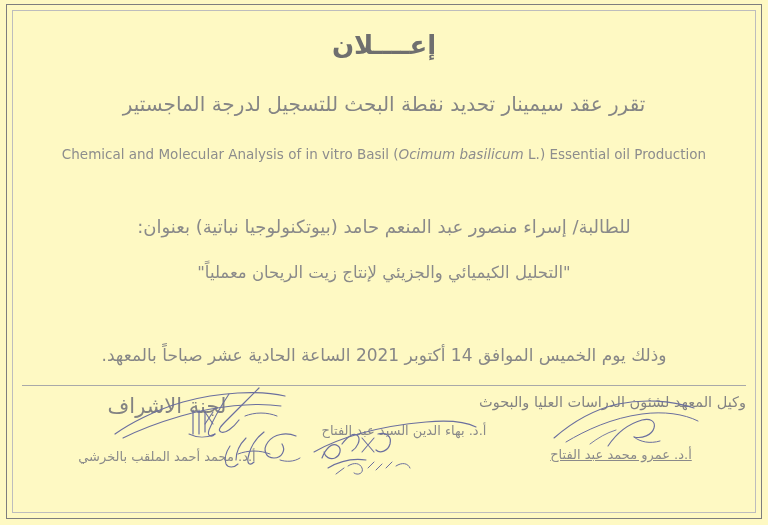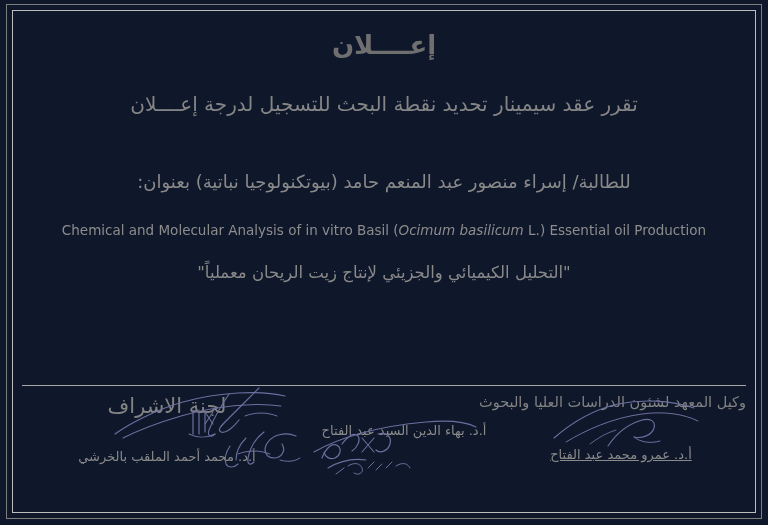--- a/index.html
+++ b/index.html
@@ -13,21 +13,21 @@
     height: 525px;
     overflow: hidden;
     font-family: "DejaVu Sans", "Liberation Sans", sans-serif;
   }
 
   
   .scan-page {
     position: relative;
     width: 768px;
     height: 525px;
-    background: #0f172a;
+    background: #fef9c3;
     box-sizing: border-box;
   }
   .scan-border-outer {
     position: absolute;
     left: 6px;  top: 4px;
     right: 6px; bottom: 6px;
     border: 1px solid #7e7e7e;
     pointer-events: none;
   }
   .scan-border-inner {
@@ -176,30 +176,31 @@
 
 <div class="scan-page">
 
   <div class="scan-border-outer"></div>
   <div class="scan-border-inner"></div>
 
   <div class="content">
 
     <div class="doc-title">إعــــلان</div>
 
-    <div class="line-block decree-line">تقرر عقد سيمينار تحديد نقطة البحث للتسجيل لدرجة إعــــلان</div>
-
-    <div class="line-block student-line">للطالبة/ إسراء منصور عبد المنعم حامد (بيوتكنولوجيا نباتية) بعنوان:</div>
+    <div class="line-block decree-line">تقرر عقد سيمينار تحديد نقطة البحث للتسجيل لدرجة الماجستير</div>
 
     <div class="line-block title-en">
       <span>Chemical and Molecular Analysis of in vitro Basil (</span><span class="sci-name">Ocimum basilicum</span><span> L.) Essential oil Production</span>
     </div>
 
+    <div class="line-block student-line">للطالبة/ إسراء منصور عبد المنعم حامد (بيوتكنولوجيا نباتية) بعنوان:</div>
+
     <div class="line-block title-ar">"التحليل الكيميائي والجزيئي لإنتاج زيت الريحان معملياً"</div>
 
+    <div class="line-block datetime-line">وذلك يوم الخميس الموافق 14 أكتوبر 2021 الساعة الحادية عشر صباحاً بالمعهد.</div>
 
     <div class="divider"></div>
 
     <div class="sig-row">
 
       <div class="sig-col sig-col-dean">
         <div class="sig-header">وكيل المعهد لشئون الدراسات العليا والبحوث</div>
         <div class="sig-names">
           <div class="sig-name">أ.د. عمرو محمد عبد الفتاح</div>
         </div>

